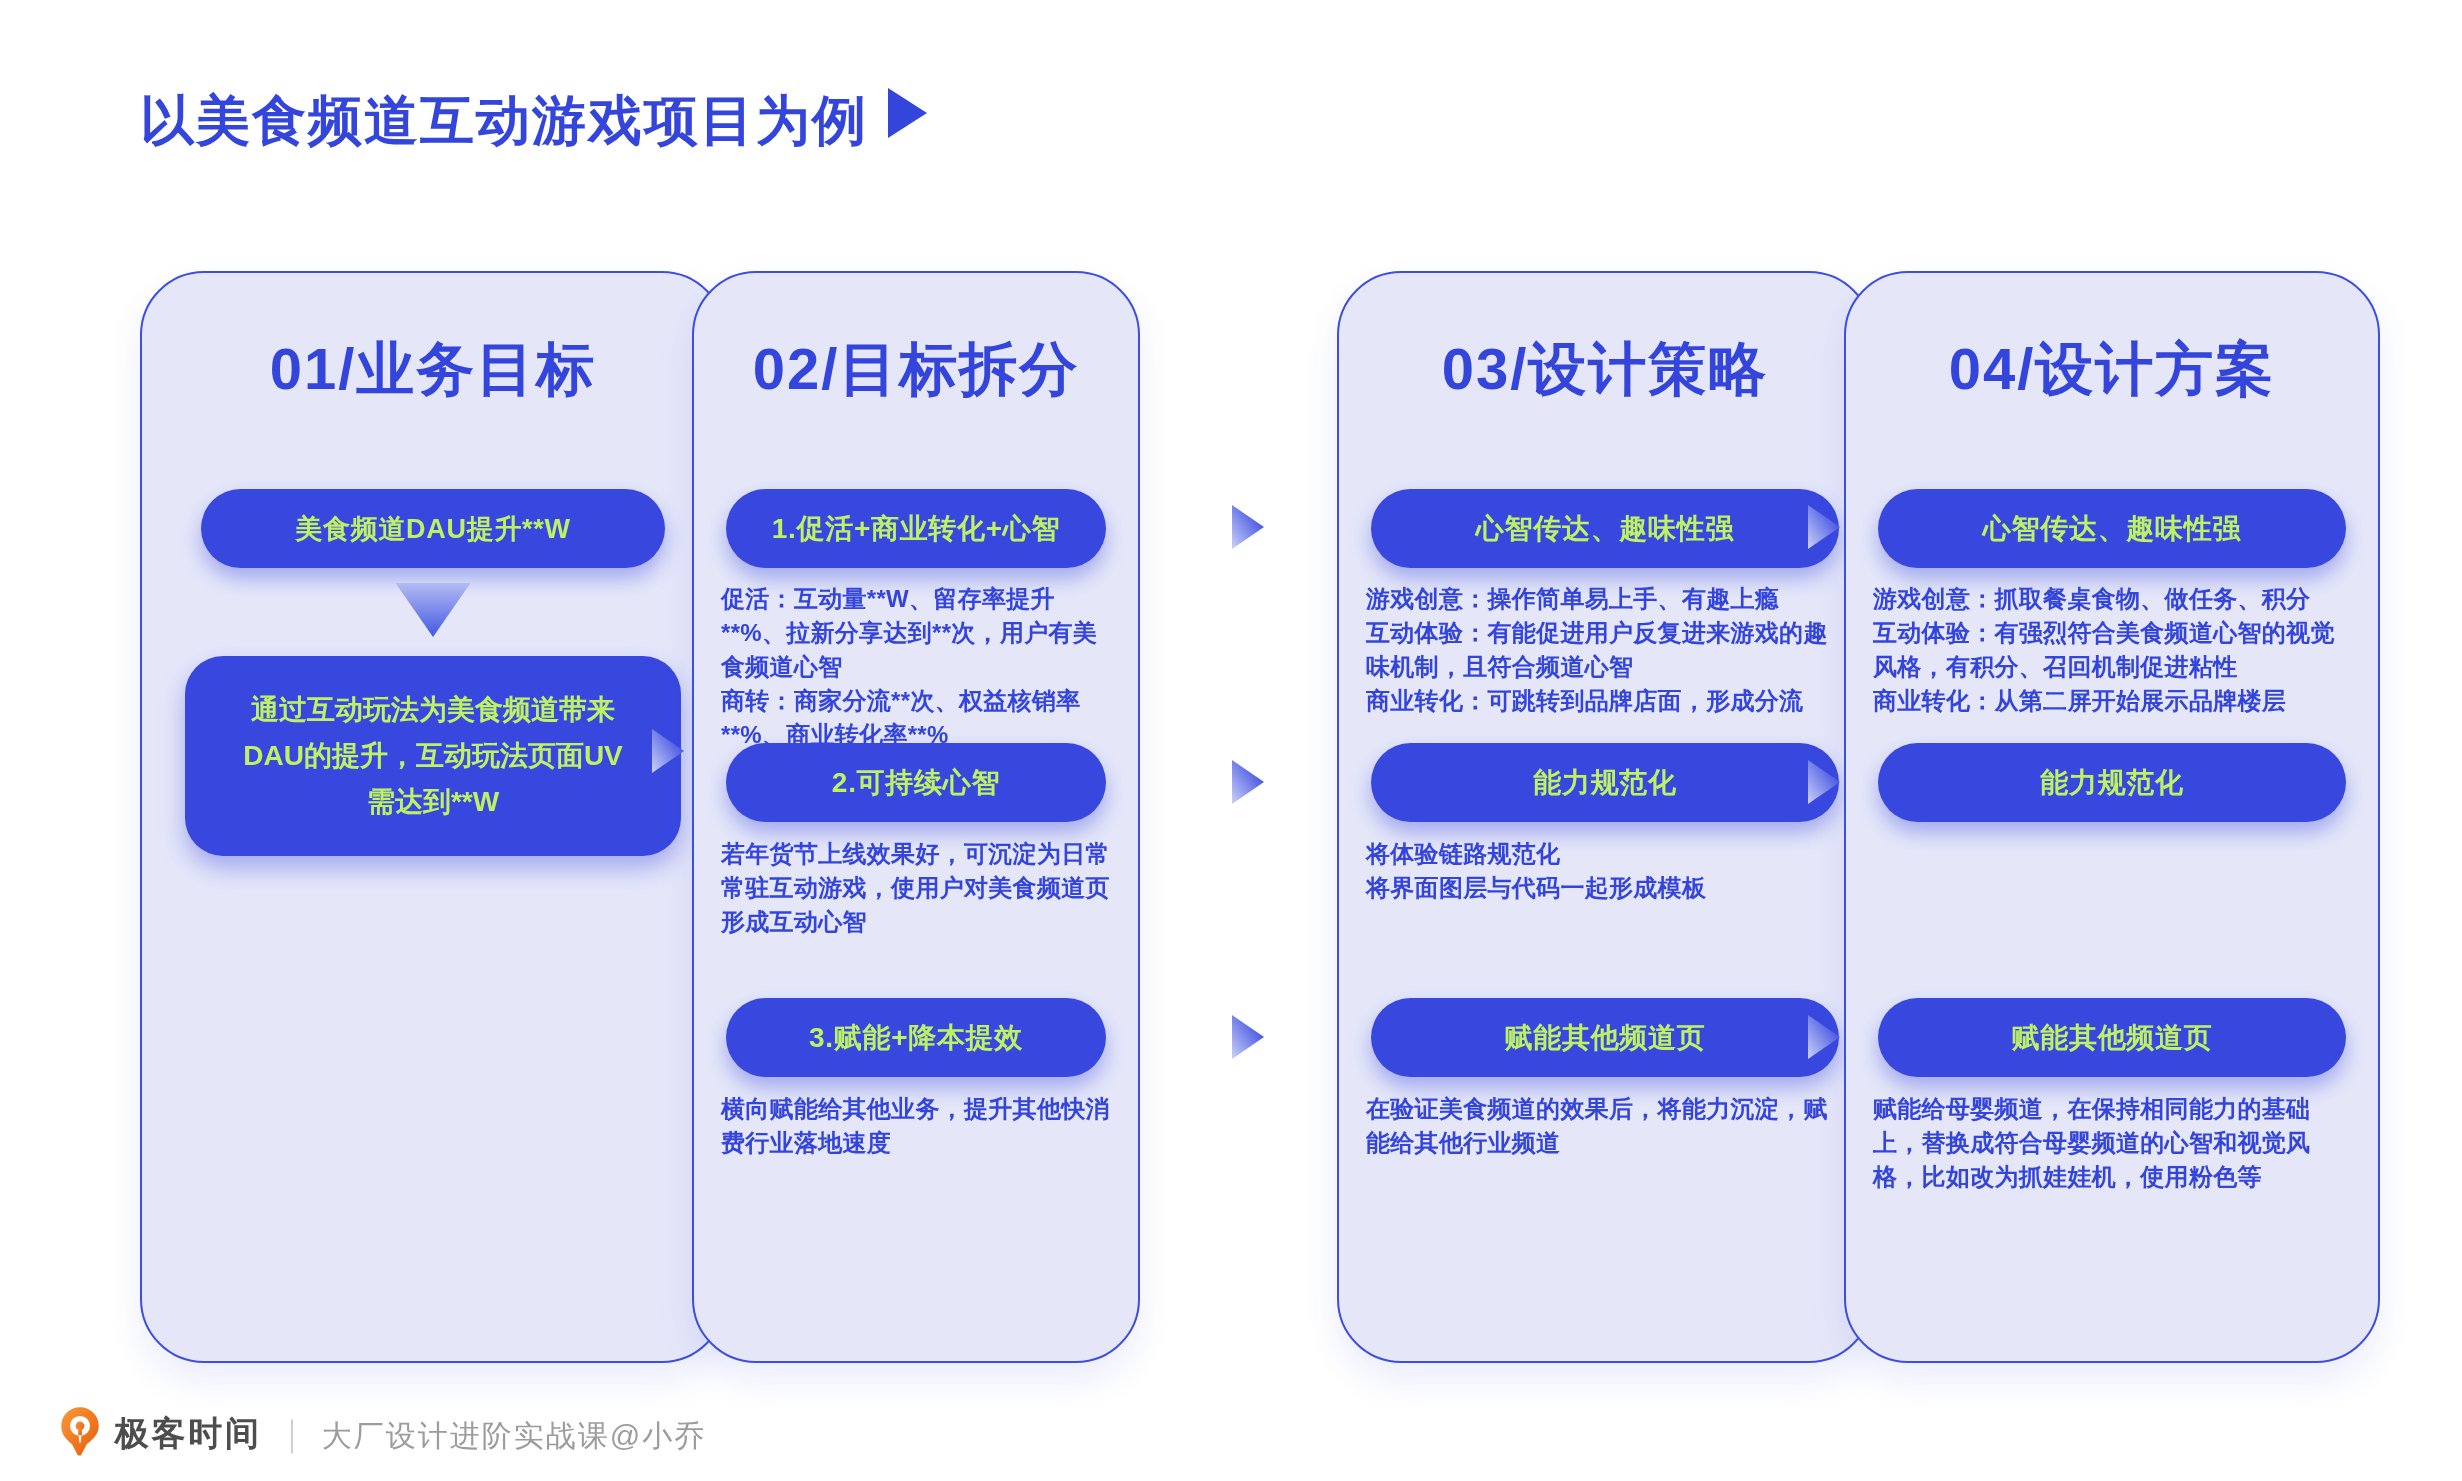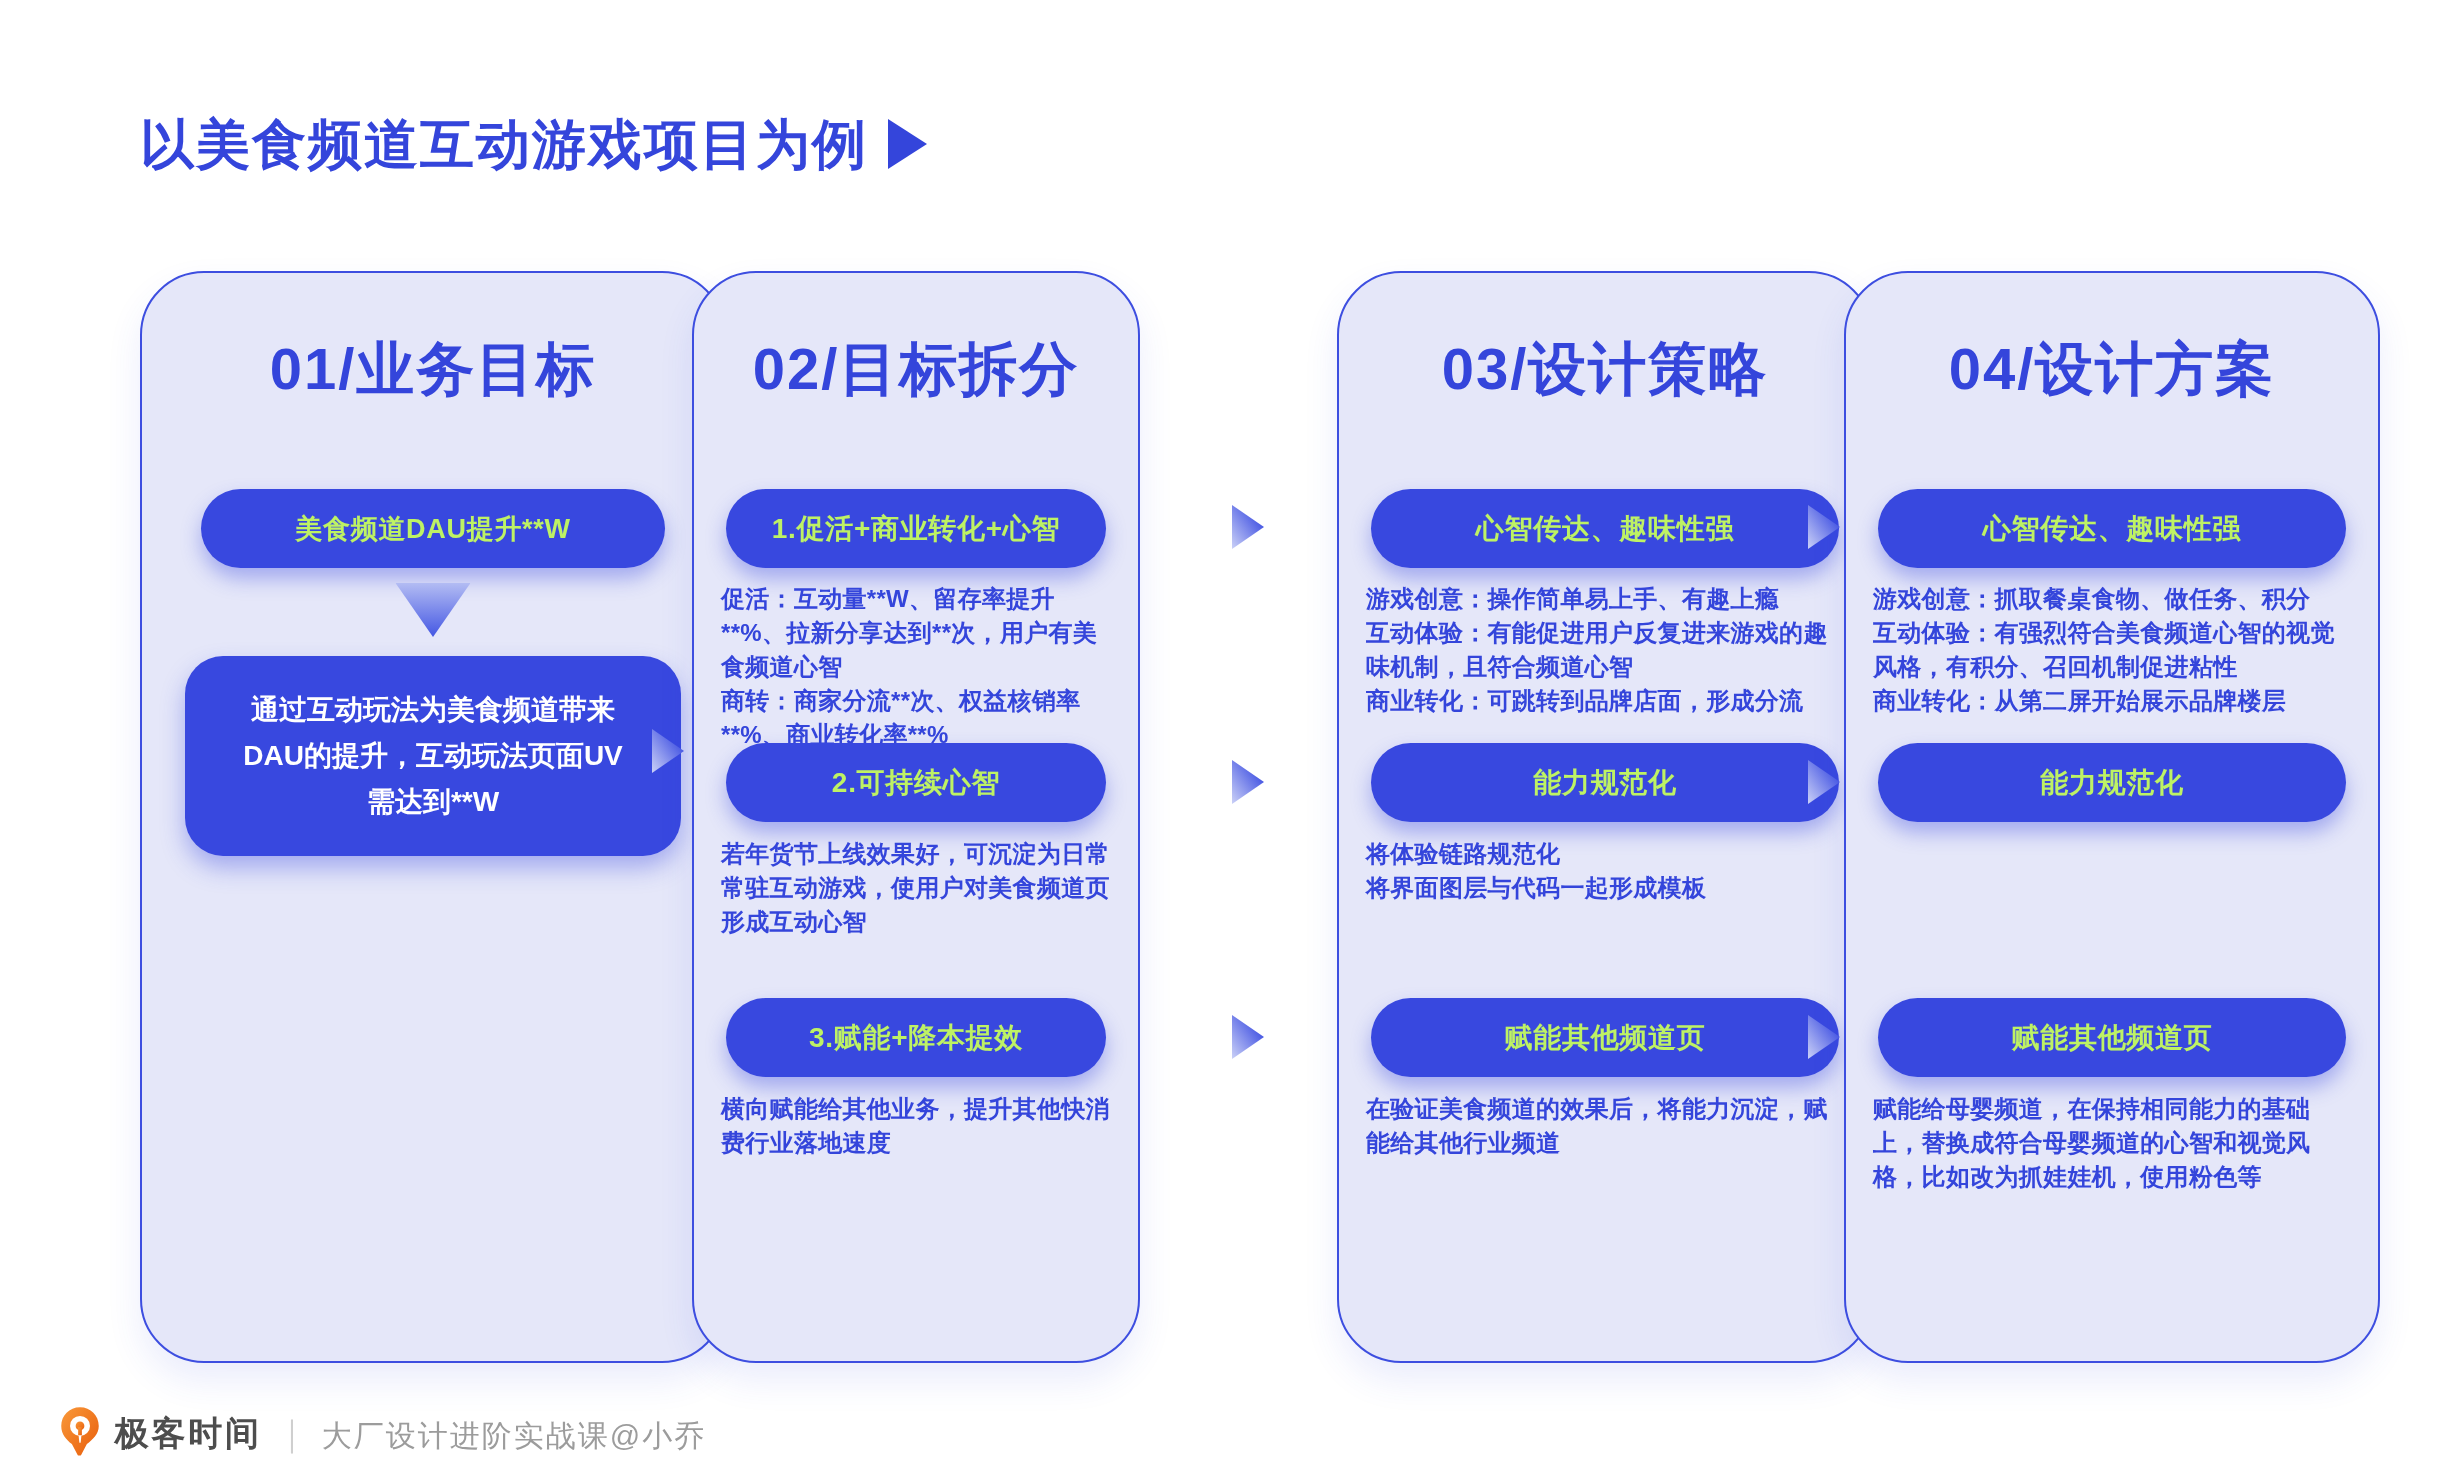--- a/index.html
+++ b/index.html
@@ -12,21 +12,21 @@
   }
   *{box-sizing:border-box;}
   html,body{margin:0;padding:0;}
   body{
     width:2462px;height:1481px;background:#ffffff;
     font-family:"Liberation Sans","DejaVu Sans",sans-serif;
   }
   .canvas{position:relative;width:2462px;height:1481px;overflow:hidden;background:#ffffff;}
 
   
-  .title-row{position:absolute;left:140px;top:112px;display:flex;align-items:center;gap:20px;}
+  .title-row{position:absolute;left:140px;top:88px;display:flex;align-items:flex-start;gap:20px;}
   .title-row h1{margin:0;font-size:54px;font-weight:900;color:var(--ink);letter-spacing:2px;line-height:1.2;}
   .play-icon{width:0;height:0;border-top:25px solid transparent;border-bottom:25px solid transparent;
     border-left:39px solid var(--ink);}
 
   
   .card{position:absolute;top:271px;height:1092px;background:var(--card-bg);
     border:2px solid var(--card-border);border-radius:64px;
     box-shadow:0 17.5px 34px rgba(61,78,224,0.10);}
   .card.c1{left:140px;width:586px;}
   .card.c2{left:692px;width:448px;}
@@ -45,21 +45,21 @@
     color:var(--ink);line-height:34px;white-space:pre-line;letter-spacing:0.3px;}
   .b1{top:309px}.b2{top:564px}.b3{top:819px}
 
   
   .c1 .pill{left:59px;right:59px;font-size:27px;}
   .down-arrow{position:absolute;top:310px;left:50%;transform:translateX(-50%);
     width:75px;height:54px;
     background:linear-gradient(180deg,#B3BCF3 0%,#4457E3 100%);
     clip-path:polygon(0 0,100% 0,50% 100%);}
   .goal-box{position:absolute;top:383px;left:43px;right:43px;border-radius:38px;
-    background:var(--accent);color:#ffffff;font-weight:800;font-size:28px;line-height:46px;
+    background:var(--accent);color:#bef264;font-weight:800;font-size:28px;line-height:46px;
     text-align:center;padding:31px 17.5px;white-space:pre-line;
     box-shadow:0 12px 23px rgba(56,72,223,0.38);}
 
   
   .flow-arrow{position:absolute;width:32px;height:44px;
     background:linear-gradient(55deg,#CBD1F7 0%,#4152E2 80%);
     clip-path:polygon(0 0,100% 50%,0 100%);}
   .a1{left:652px;top:729px;}
   .a2{left:1232px;top:505px;}  .a3{left:1232px;top:760px;}  .a4{left:1232px;top:1015px;}
   .a5{left:1808px;top:505px;}  .a6{left:1808px;top:760px;}  .a7{left:1808px;top:1015px;}

